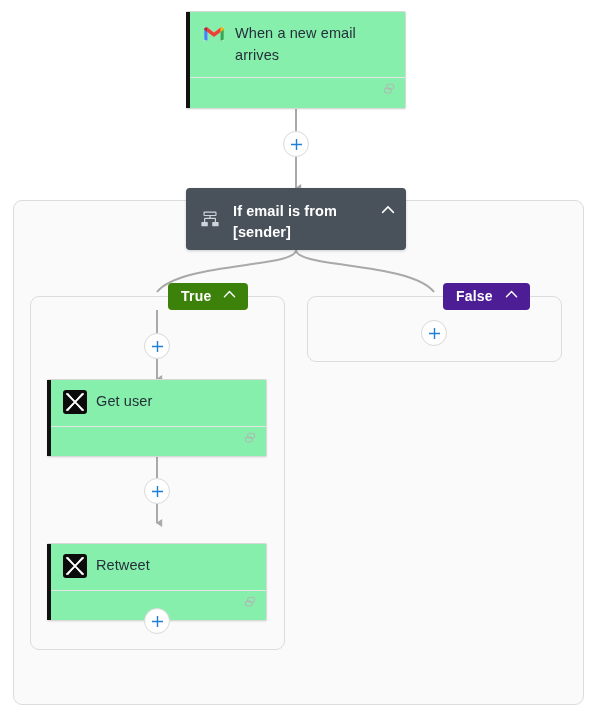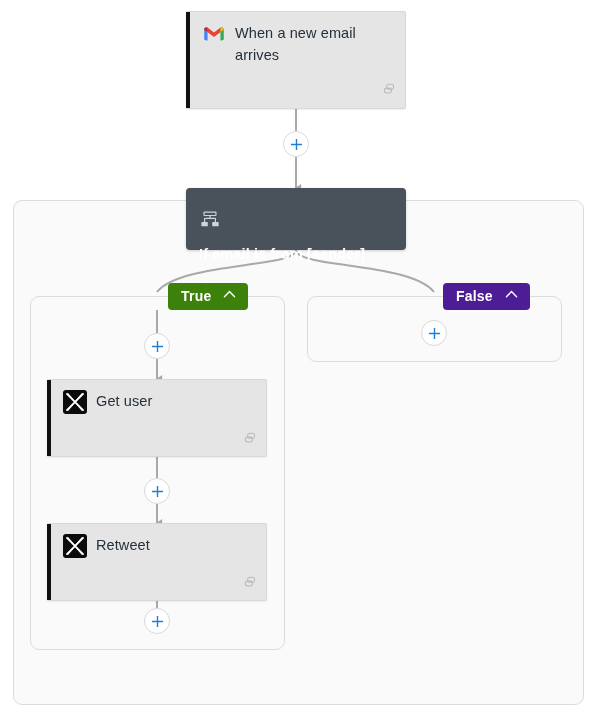--- a/index.html
+++ b/index.html
@@ -28,21 +28,21 @@
     position: absolute;
     left: 0; top: 0;
     width: 597px;
     height: 711px;
     pointer-events: none;
   }
 
   
   .node {
     position: absolute;
-    background: #e5e5e5;
+    background: #86efac;
     border: 1px solid #d8d8d8;
     border-left: none;
     border-radius: 2px;
     box-sizing: border-box;
     box-shadow: 0 1px 2px rgba(0,0,0,0.07);
   }
   .node-accent {
     position: absolute;
     left: 0; top: 0; bottom: 0;
     width: 4px;
@@ -92,21 +92,20 @@
   .cond-node {
     position: absolute;
     background: #49515b;
     border-radius: 4px;
     box-sizing: border-box;
     box-shadow: 0 1px 3px rgba(0,0,0,0.18);
     display: flex;
     align-items: flex-start;
     padding: 12px 10px 12px 13px;
     gap: 10px;
-    flex-direction: column;
   }
   .cond-title {
     font-size: 14.5px;
     font-weight: bold;
     color: #ffffff;
     line-height: 1.45;
     flex: 1;
     padding-top: 1px;
     letter-spacing: 0.1px;
   }
@@ -293,21 +292,21 @@
       </span>
     </div>
   </div>
 
   <div class="plus" style="left:144px; top:478px;">
     <svg width="15" height="15" viewBox="0 0 16 16">
       <path d="M8 2.1 L8 13.9 M2.1 8 L13.9 8" stroke="#1f7fd6" stroke-width="1.5"></path>
     </svg>
   </div>
 
-  <div class="node" style="left:47px; top:523px; width:220px; height:78px;">
+  <div class="node" style="left:47px; top:543px; width:220px; height:78px;">
     <div class="node-accent"></div>
     <div class="node-head">
       <span class="x-badge">
         <svg width="24" height="24" viewBox="0 0 24 24">
           <path d="M3.4 3.4 L20.6 20.6 M20.6 3.4 L3.4 20.6" stroke="#ffffff" stroke-width="1.7"></path>
           <path d="M4.6 3.4 L19.4 20.6 M19.4 3.4 L4.6 20.6" stroke="#ffffff" stroke-width="1.2"></path>
         </svg>
       </span>
       <span class="node-title">Retweet</span>
     </div>

